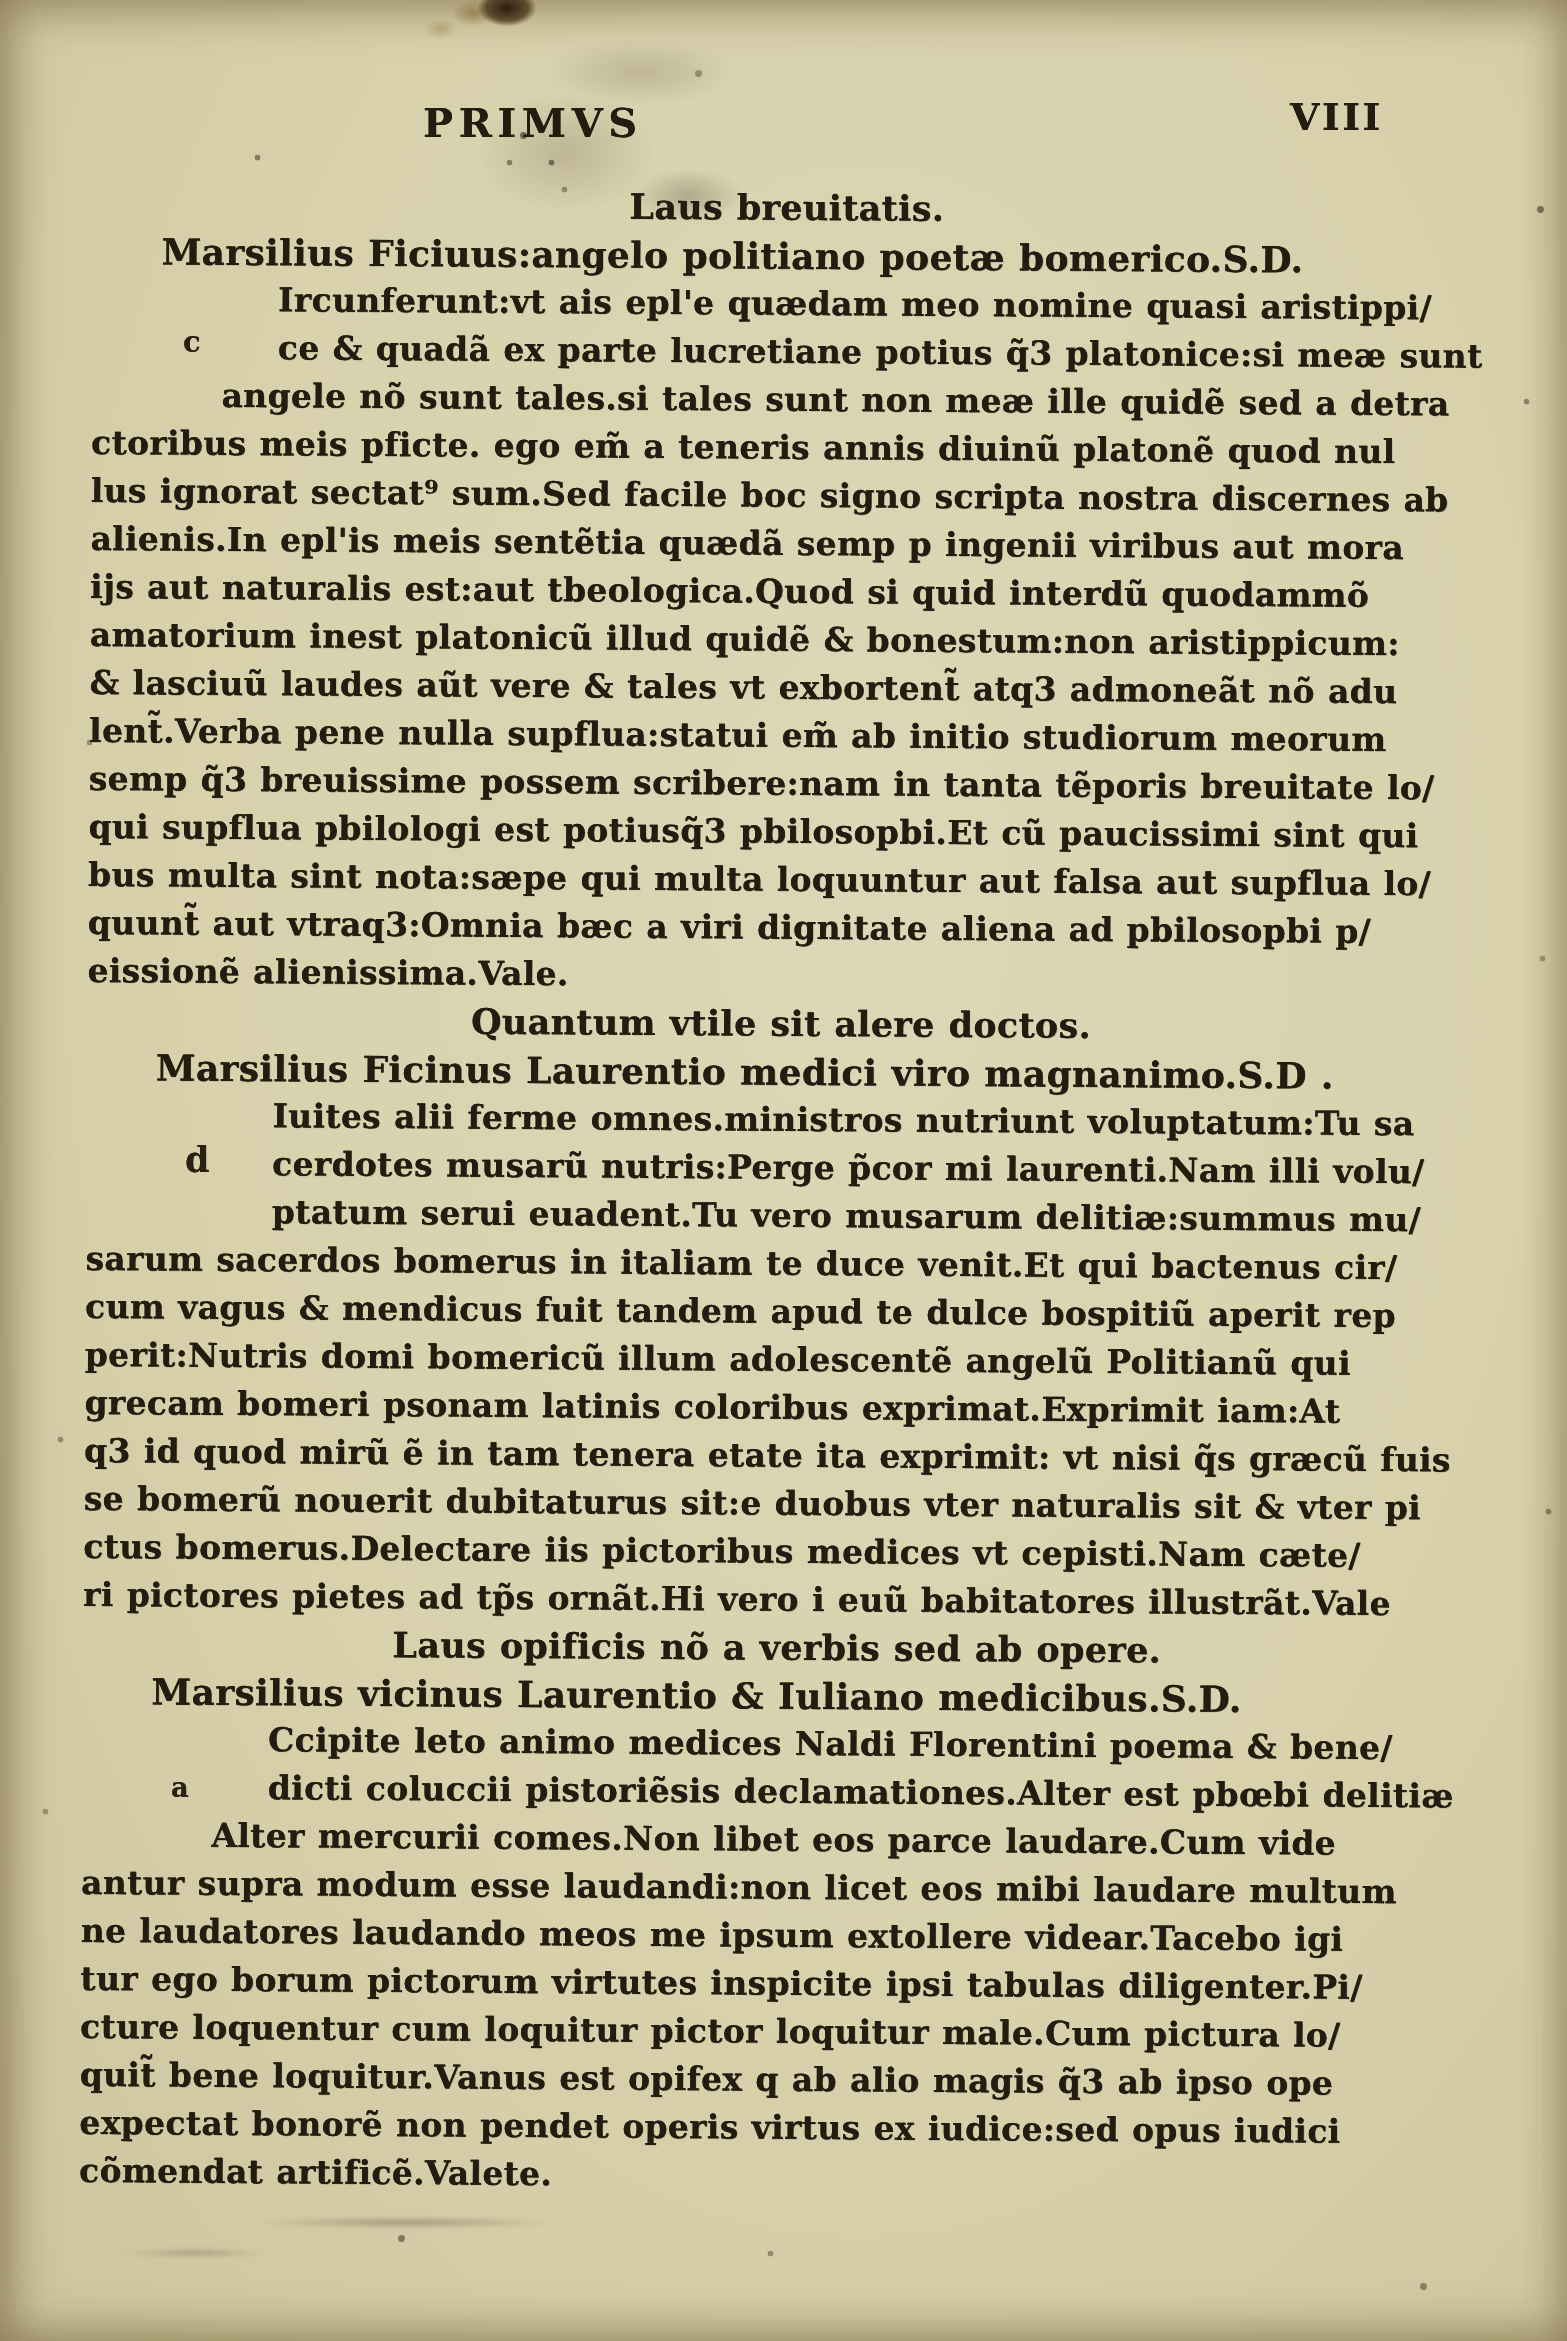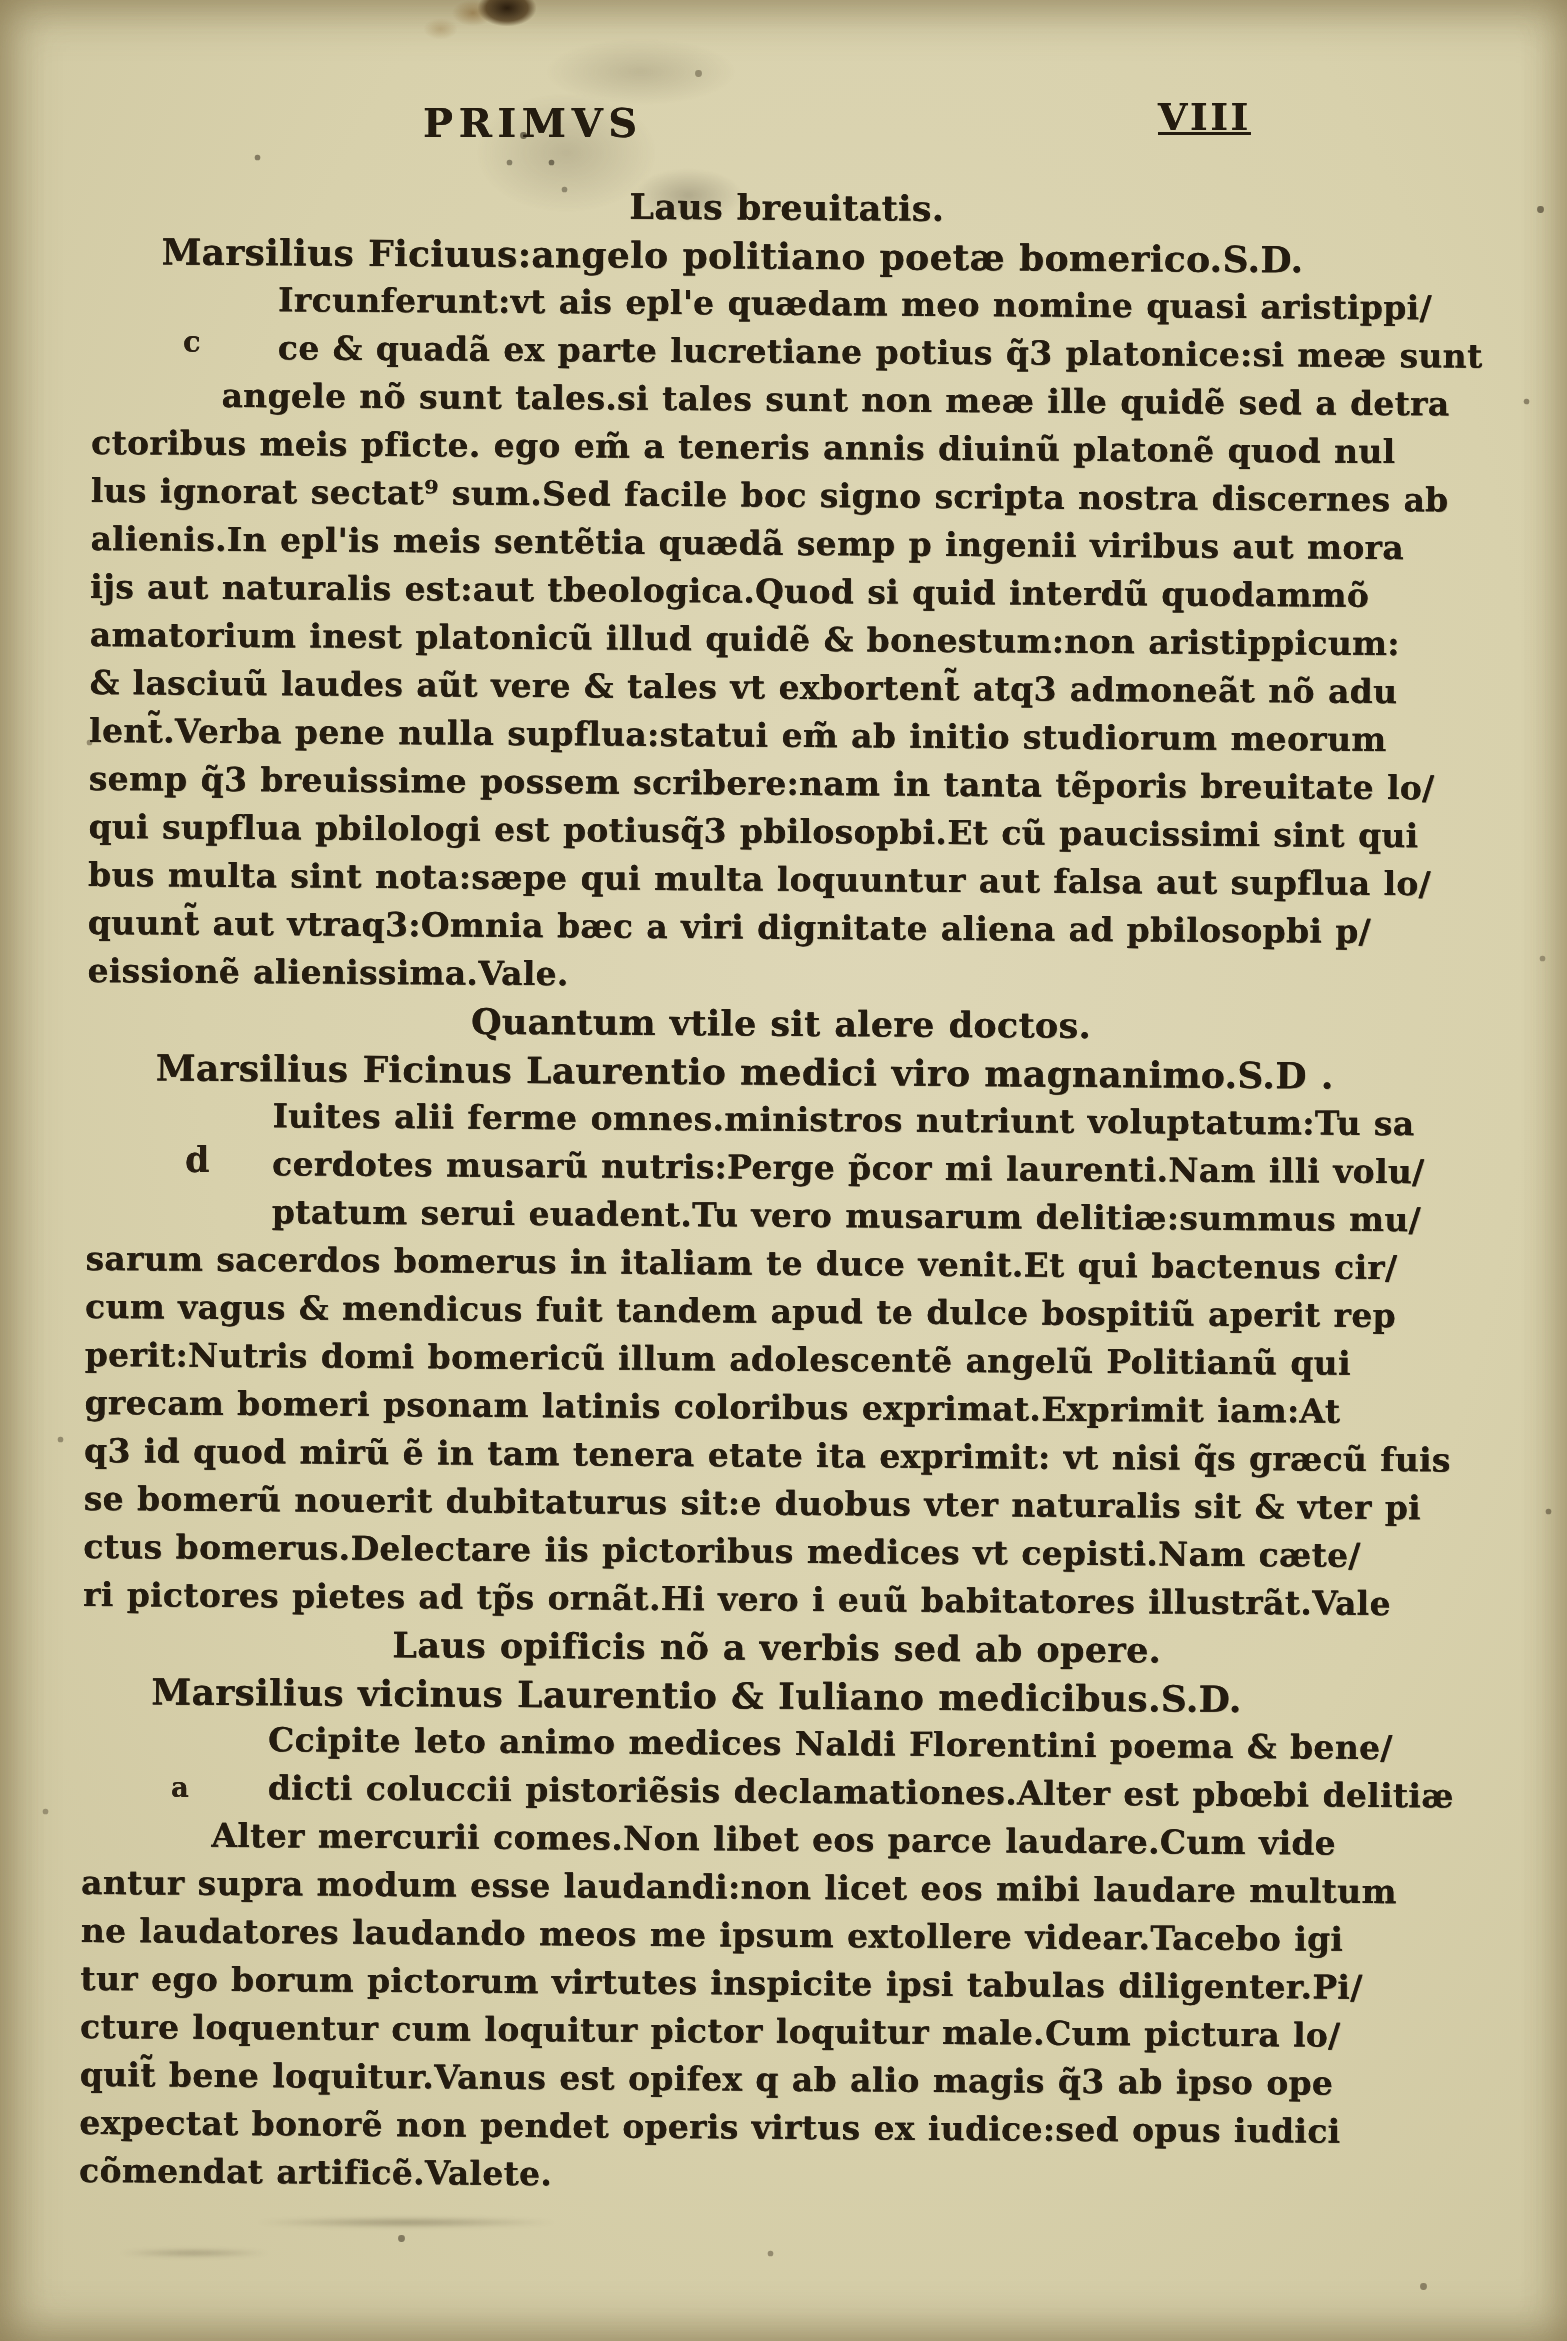--- a/index.html
+++ b/index.html
@@ -18,24 +18,23 @@
                inset 0 -17.5px 44px rgba(110,90,50,.24);
   }
   
   .running-title{
     position:absolute;left:423px;top:99px;
     font-size:40px;font-weight:bold;letter-spacing:5.6px;color:#241c10;
     text-shadow:0 0 0.6px rgba(25,16,6,.9);
     text-align:right;
   }
   .folio{
-    position:absolute;left:1158px;top:94px;
+    position:absolute;left:1290px;top:94px;
     font-size:38px;font-weight:bold;letter-spacing:2.5px;color:#241c10;
     text-shadow:0 0 0.6px rgba(25,16,6,.9);
-    text-decoration:underline;
   }
   
   .text-block{
     position:absolute;left:93px;top:179px;width:1388px;
     color:#241c10;
     transform:rotate(0.4deg);transform-origin:0 0;
     text-shadow:0 0 0.6px rgba(30,20,8,.85), 0.6px 0.6px 0 rgba(30,20,8,.25);
   }
   .line{
     height:48px;line-height:48px;white-space:nowrap;

